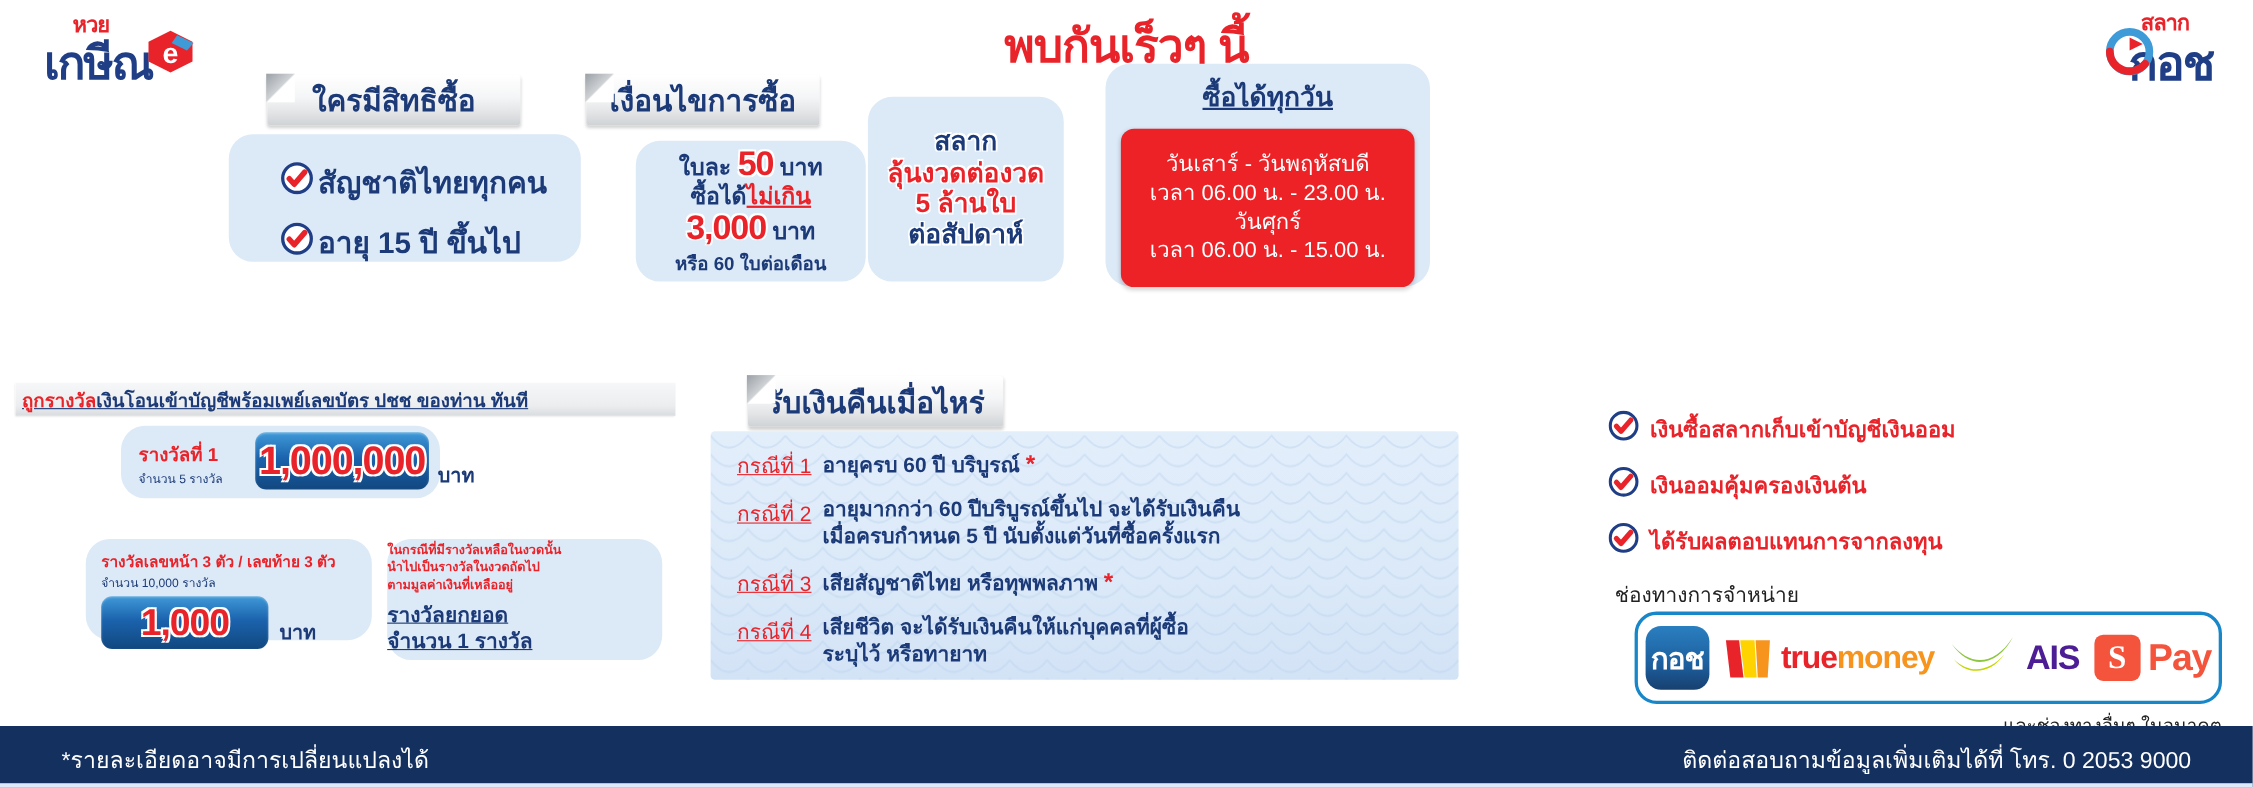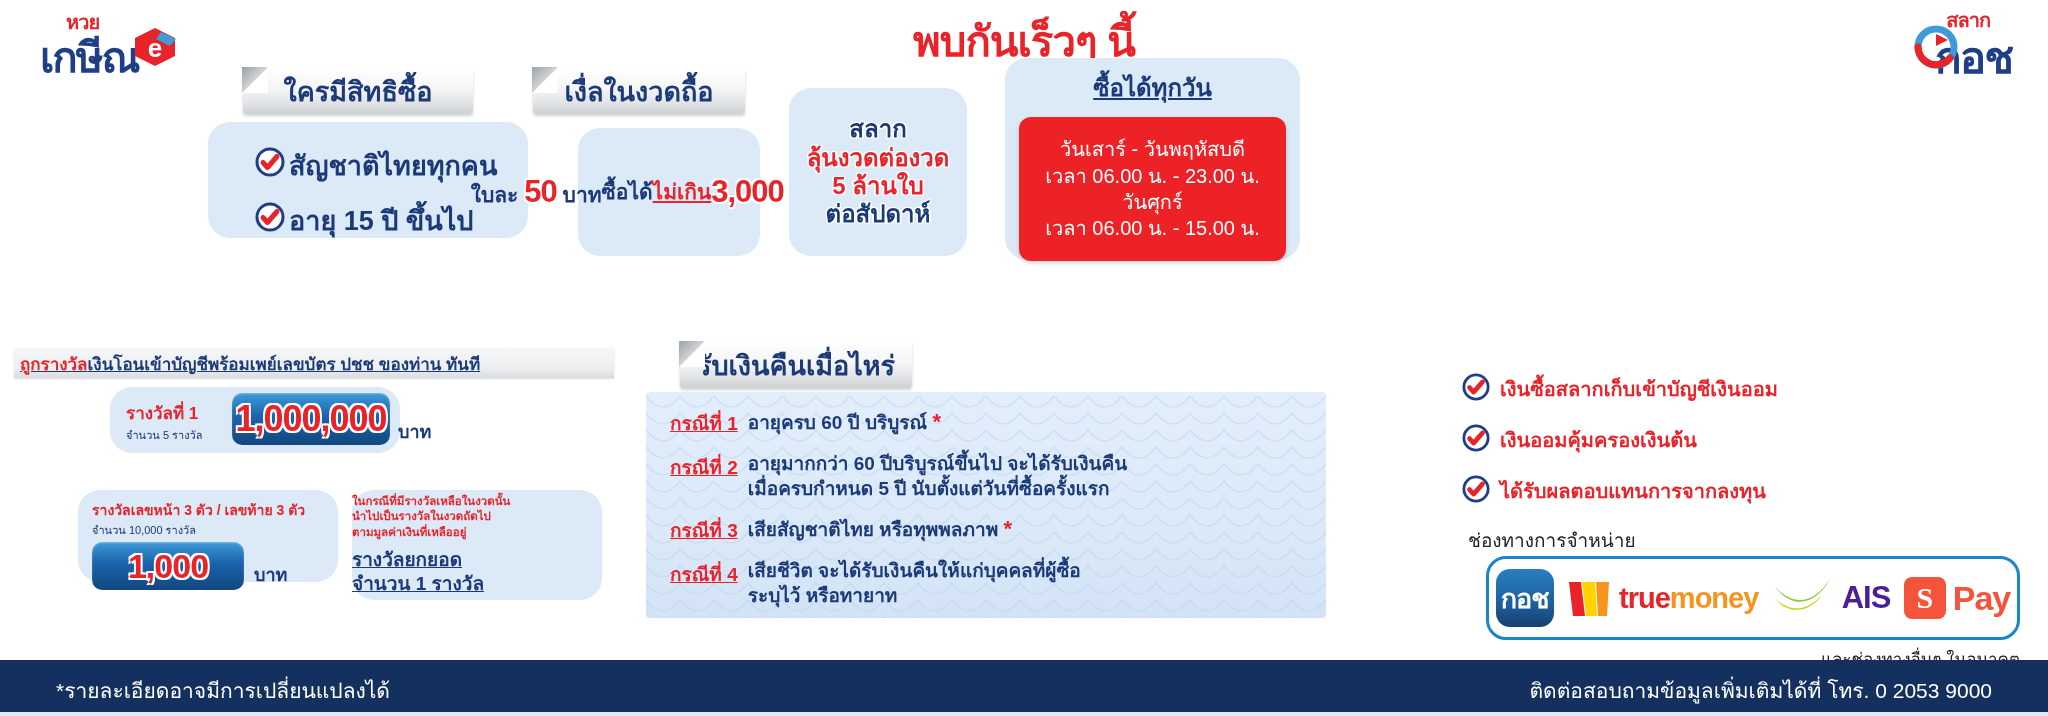--- a/index.html
+++ b/index.html
@@ -76,22 +76,22 @@
   #tile1-card   { left: 208px; top: 122px; width: 320px; height: 116px; padding-left: 31px; }
   #tile1-card .line {
     display: flex; align-items: center; gap: 4px;
     font-size: 27px; font-weight: bold; color: #1b3a77;
     margin-left: 16px;
   }
   #tile1-l1 { margin-top: 22px; }
   #tile1-l2 { margin-top: 12px; }
 
   #tile2-ribbon { left: 533px; top: 68px; width: 212px; }
-  #tile2-card   { left: 578px; top: 128px; width: 182px; height: 128px;
-                  display:flex; flex-direction:row; align-items:center; justify-content:center; }
+  #tile2-card   { left: 578px; top: 128px; width: 209px; height: 128px;
+                  display:flex; flex-direction:column; align-items:center; justify-content:center; }
   .t2line { font-size: 21px; font-weight: bold; color:#1b3a77; line-height: 1.12; white-space: nowrap; }
   .bignum { font-size: 31px; font-weight: bold; color:#e8242a;
             text-shadow: -1.6px -1.6px 0 #fff, 1.6px -1.6px 0 #fff, -1.6px 1.6px 0 #fff, 1.6px 1.6px 0 #fff;
             letter-spacing: -1px; }
   .t2small { font-size: 17px; font-weight: bold; color:#1b3a77; }
 
   #tile3-card { left: 789px; top: 88px; width: 178px; height: 168px;
                 display:flex; flex-direction:column; align-items:center; justify-content:center; gap:2px;}
   .t3line { font-size: 24px; font-weight: bold; line-height:1.1;
             text-shadow: -1.4px -1.4px 0 #fff, 1.4px -1.4px 0 #fff, -1.4px 1.4px 0 #fff, 1.4px 1.4px 0 #fff; }
@@ -148,21 +148,21 @@
   
   #case-ribbon { left: 662px; top: 342px; width: 232px; margin-left: 18px; }
   #case-card {
     left: 646px; top: 392px; width: 680px; height: 226px;
     background: linear-gradient(180deg,#e3eefb 0%,#dbe9f8 60%,#d3e3f6 100%);
     border-radius: 4px;
     overflow: hidden;
   }
   #case-card .scales { position:absolute; inset:0; opacity:.45; }
   .case-row { position: relative; display:flex; align-items: flex-start; gap: 10px; margin-left: 24px; }
-  .case-tag { font-size: 19px; font-weight: bold; color:#e8242a; text-decoration: underline; white-space:nowrap; flex:0 0 auto; }
+  .case-tag { font-size: 19px; font-weight: normal; color:#e8242a; text-decoration: underline; white-space:nowrap; flex:0 0 auto; }
   .case-txt { font-size: 19px; font-weight: bold; color:#1b3a77; line-height: 1.3; }
   .ast { color:#e8242a; font-size: 22px; }
 
   
   .rbullet { position:absolute; display:flex; align-items:center; gap:10px; }
   .rbullet .t { font-size: 20px; font-weight: bold; color:#e8242a; white-space: nowrap; }
 
   #channel-label { left: 1468px; top: 525px; font-size: 19px; color:#222; }
   #channel-box {
     left: 1486px; top: 556px; width: 534px; height: 84px;
@@ -240,21 +240,21 @@
       <span class="chk">
         <svg width="30" height="30" viewBox="0 0 30 30">
           <circle cx="15" cy="15" r="13" fill="#fff" stroke="#1f3e86" stroke-width="3"></circle>
           <path d="M8 15.5l4.5 5L22 9.5" fill="none" stroke="#e8242a" stroke-width="5" stroke-linecap="round" stroke-linejoin="round"></path>
         </svg>
       </span>
       <span>อายุ 15 ปี ขึ้นไป</span>
     </div>
   </div>
 
-  <div class="abs ribbon" id="tile2-ribbon">เงื่ลในงวดถื้อ</div>
+  <div class="abs ribbon" id="tile2-ribbon">เงื่อนไขการซื้อ</div>
   <div class="abs bluecard" id="tile2-card">
     <div class="t2line">
       <span>ใบละ</span>
       <span class="bignum">50</span>
       <span>บาท</span>
     </div>
     <div class="t2line">
       <span>ซื้อได้</span><span class="red u">ไม่เกิน</span>
     </div>
     <div class="t2line">

